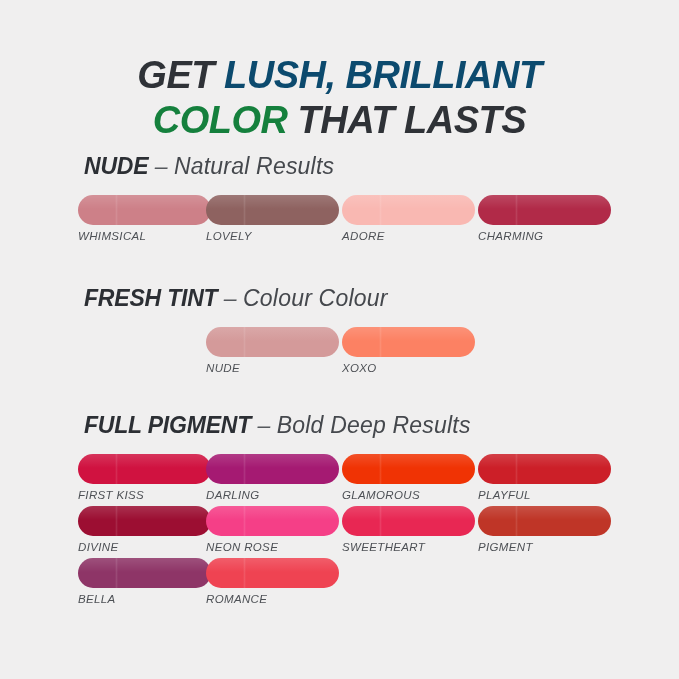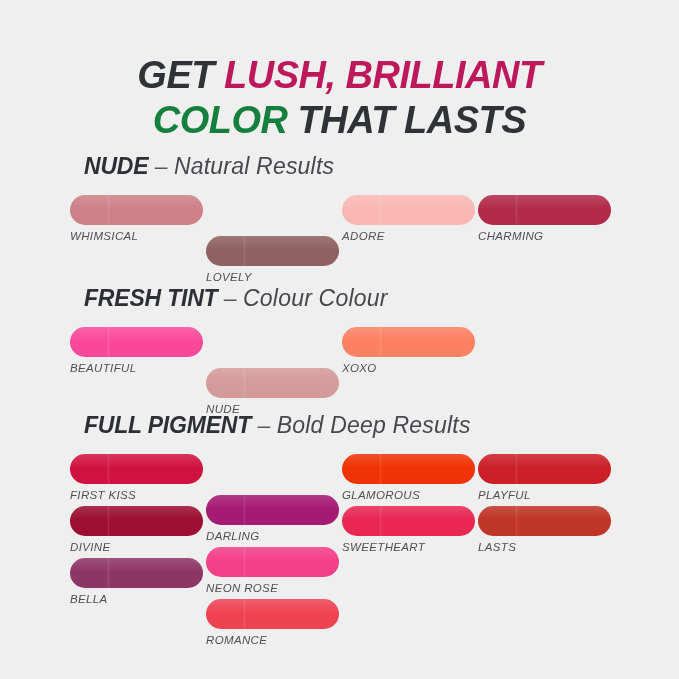--- a/index.html
+++ b/index.html
@@ -69,22 +69,22 @@
   .swatch-rows { margin-top: 15px; }
   .swatch-row {
     position: relative;
     height: 52px;
   }
   .swatch-cell {
     position: absolute;
     top: 0;
     width: 133px;
   }
-  .swatch-cell[data-col="0"] { left: 70px; }
-  .swatch-cell[data-col="1"] { left: 206px; margin-top: 41px; }
+  .swatch-cell[data-col="0"] { left: 78px; }
+  .swatch-cell[data-col="1"] { left: 206px; }
   .swatch-cell[data-col="2"] { left: 342px; }
   .swatch-cell[data-col="3"] { left: 478px; }
 
   .swatch-chip {
     position: relative;
     height: 30px;
     width: 133px;
     border-radius: 16px;
     overflow: hidden;
     background: #cccccc;
@@ -117,21 +117,21 @@
     white-space: nowrap;
   }
 </style>
 </head>
 <body style="background: rgb(240, 239, 239);">
 
 <div class="page">
 
   <h1 class="headline" style="color: rgb(47, 50, 55);">
     <span class="line">
-      <span>GET </span><span class="accent" style="color: #be185d;">LUSH, BRILLIANT</span>
+      <span>GET </span><span class="accent" style="color: #0c4a6e;">LUSH, BRILLIANT</span>
     </span>
     <span class="line">
       <span class="accent" style="color: #15803d;">COLOR</span><span> THAT LASTS</span>
     </span>
   </h1>
 
   <div class="section" id="section-nude">
     <div class="section-header">
       <span class="cat">NUDE</span><span class="dash"> – </span><span class="desc">Natural Results</span>
     </div>
@@ -156,24 +156,20 @@
       </div>
     </div>
   </div>
 
   <div class="section" id="section-fresh-tint">
     <div class="section-header">
       <span class="cat">FRESH TINT</span><span class="dash"> – </span><span class="desc">Colour Colour</span>
     </div>
     <div class="swatch-rows">
       <div class="swatch-row">
-        <div class="swatch-cell" data-col="0">
-          <div class="swatch-chip" style="background: rgb(249, 72, 154);"></div>
-          <div class="swatch-label">BEAUTIFUL</div>
-        </div>
         <div class="swatch-cell" data-col="1">
           <div class="swatch-chip" style="background: rgb(212, 154, 154);"></div>
           <div class="swatch-label">NUDE</div>
         </div>
         <div class="swatch-cell" data-col="2">
           <div class="swatch-chip" style="background: rgb(252, 129, 99);"></div>
           <div class="swatch-label">XOXO</div>
         </div>
       </div>
     </div>
@@ -210,21 +206,21 @@
         <div class="swatch-cell" data-col="2">
           <div class="swatch-chip" style="background: rgb(232, 39, 83);"></div>
           <div class="swatch-label">SWEETHEART</div>
         </div>
         <div class="swatch-cell" data-col="1">
           <div class="swatch-chip" style="background: rgb(245, 63, 135);"></div>
           <div class="swatch-label">NEON ROSE</div>
         </div>
         <div class="swatch-cell" data-col="3">
           <div class="swatch-chip" style="background: rgb(191, 53, 39);"></div>
-          <div class="swatch-label">LASTS</div>
+          <div class="swatch-label">PIGMENT</div>
         </div>
       </div>
       <div class="swatch-row">
         <div class="swatch-cell" data-col="0">
           <div class="swatch-chip" style="background: rgb(142, 53, 103);"></div>
           <div class="swatch-label">BELLA</div>
         </div>
         <div class="swatch-cell" data-col="1">
           <div class="swatch-chip" style="background: rgb(239, 67, 82);"></div>
           <div class="swatch-label">ROMANCE</div>

